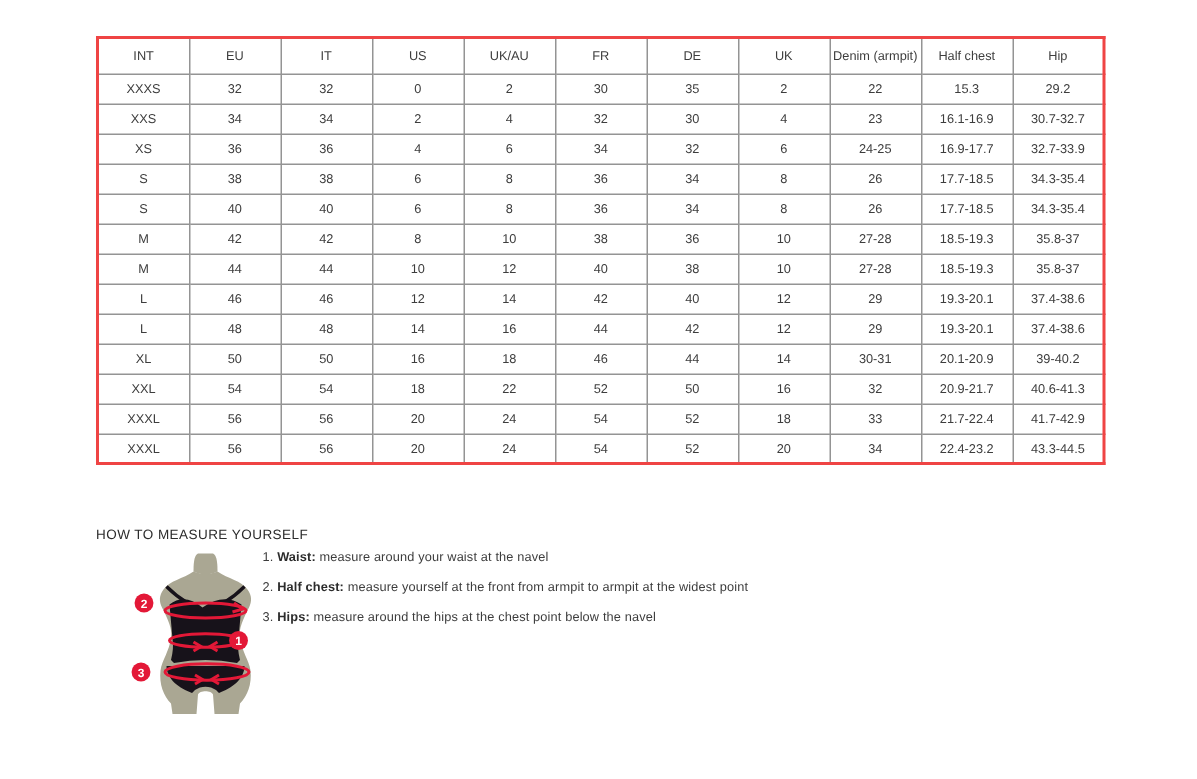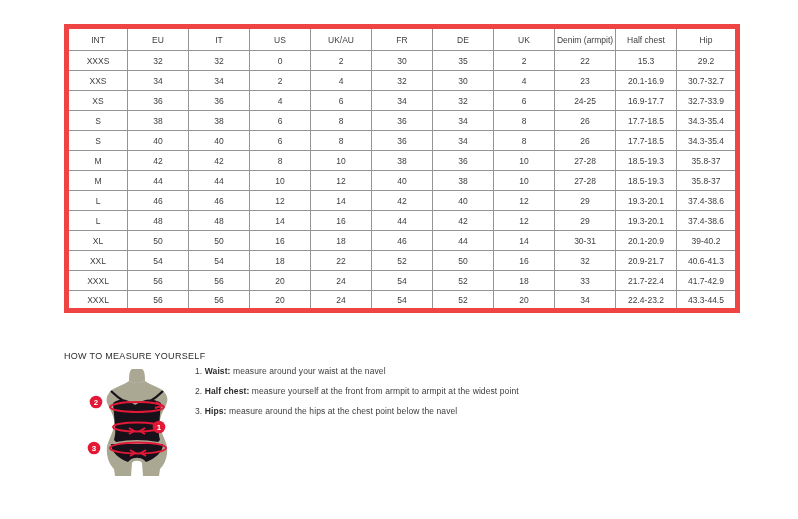--- a/index.html
+++ b/index.html
@@ -5,21 +5,21 @@
   * { box-sizing: border-box; margin: 0; padding: 0; }
   html, body { width: 798px; height: 519px; background: #ffffff; overflow: hidden; }
   body { position: relative; font-family: "Liberation Sans", sans-serif; color: #3d3d3d; }
 
   
   .size-table-wrap { position: absolute; left: 64px; top: 24px; }
   table.size-table {
     border-collapse: collapse;
     table-layout: fixed;
     width: 671px;
-    border: 5px solid #ef4444;
+    border: 2px solid #ef4444;
   }
   table.size-table th, table.size-table td {
     border: 1px solid #949494;
     width: 61px;
     text-align: center;
     vertical-align: middle;
     font-size: 8.5px;
     font-weight: 400;
     color: #3d3d3d;
     padding: 0;
@@ -28,21 +28,21 @@
   }
   table.size-table th { height: 24px; }
   table.size-table td { height: 20px; }
 
   
   .measure-heading {
     position: absolute; left: 64px; top: 351px;
     font-size: 9px; font-weight: 400; letter-spacing: 0.3px; color: #2c2c2c;
   }
   .measure-list { position: absolute; left: 175px; top: 366px; }
-  .measure-item { font-size: 8.5px; color: #3c3c3c; margin-bottom: 10px; letter-spacing: 0.1px; margin-left: 20px; }
+  .measure-item { font-size: 8.5px; color: #3c3c3c; margin-bottom: 10px; letter-spacing: 0.1px; }
   .measure-item .num { font-weight: 400; }
   .measure-item .term { font-weight: 700; color: #2c2c2c; }
 
   
   .figure-wrap { position: absolute; left: 80px; top: 368px; width: 112px; height: 115px; }
 </style>
 </head>
 <body>
 
 <div class="size-table-wrap">
@@ -79,21 +79,21 @@
         <tr>
           <td>XXS</td>
           <td>34</td>
           <td>34</td>
           <td>2</td>
           <td>4</td>
           <td>32</td>
           <td>30</td>
           <td>4</td>
           <td>23</td>
-          <td>20.1-16.9</td>
+          <td>16.1-16.9</td>
           <td>30.7-32.7</td>
         </tr>
         <tr>
           <td>XS</td>
           <td>36</td>
           <td>36</td>
           <td>4</td>
           <td>6</td>
           <td>34</td>
           <td>32</td>

